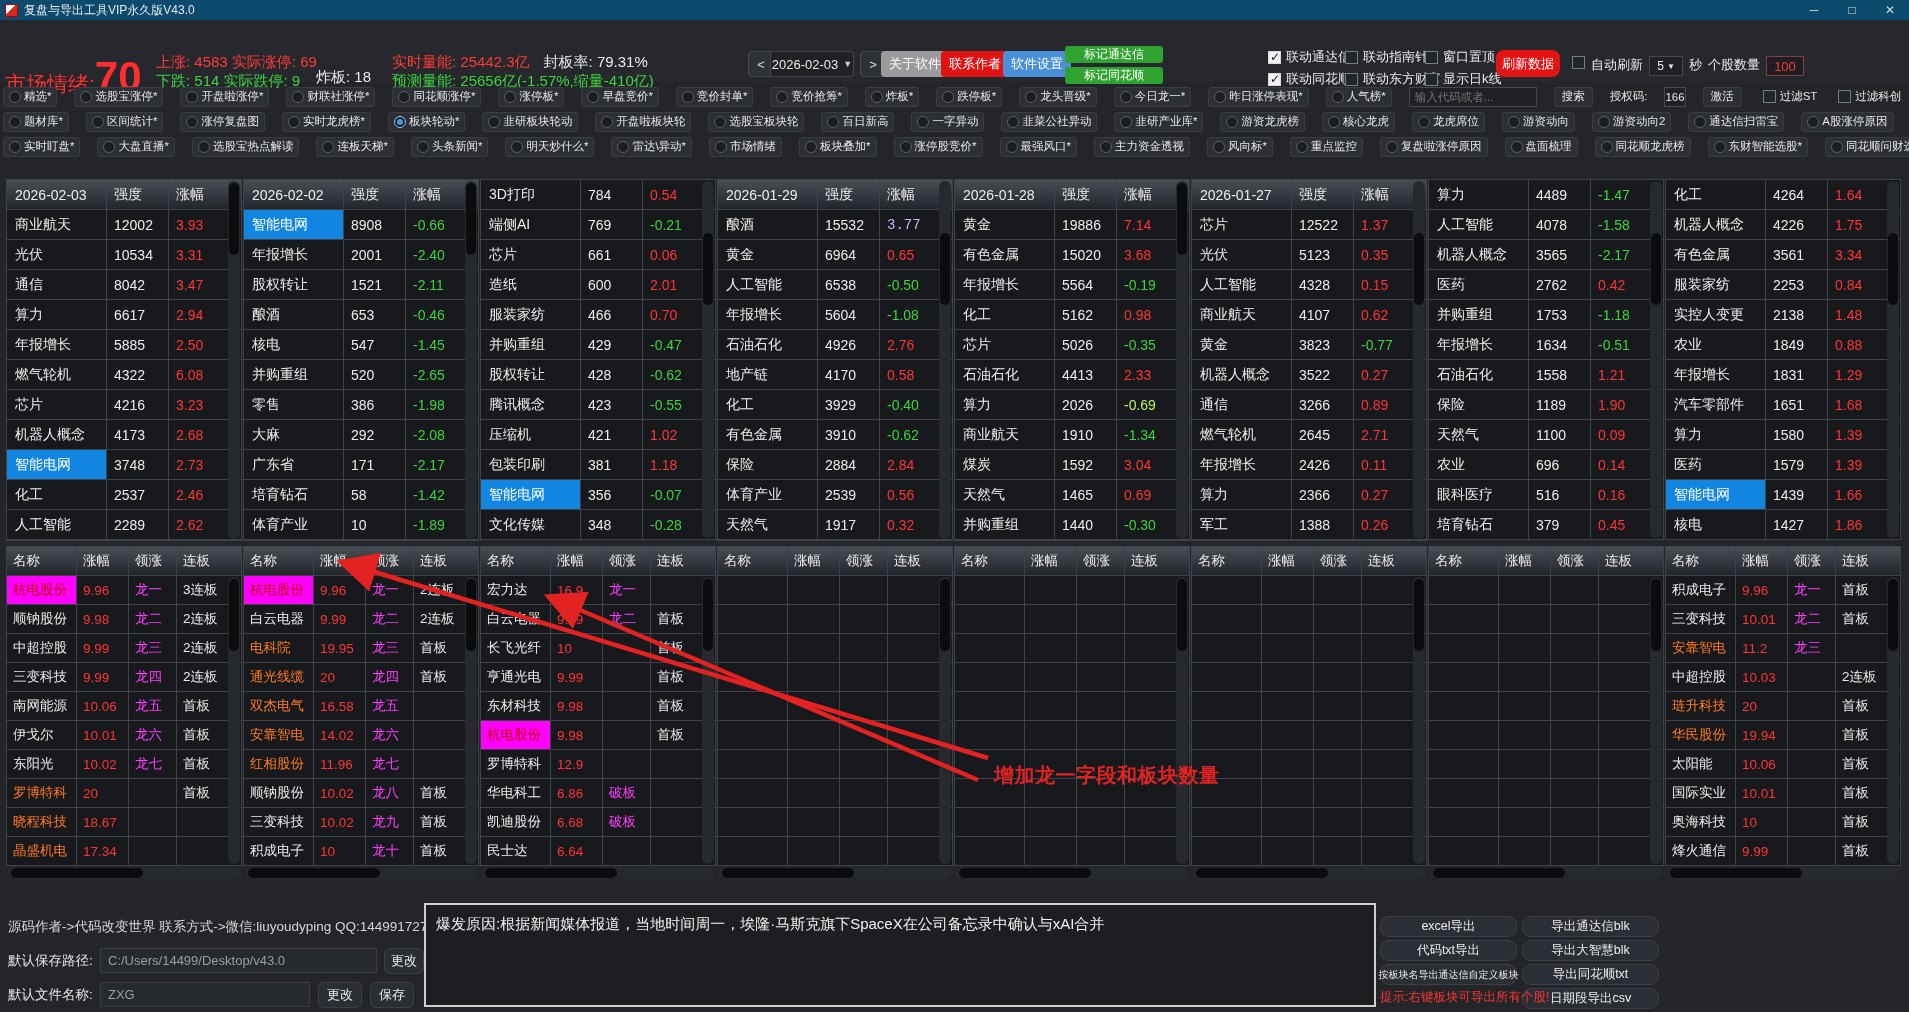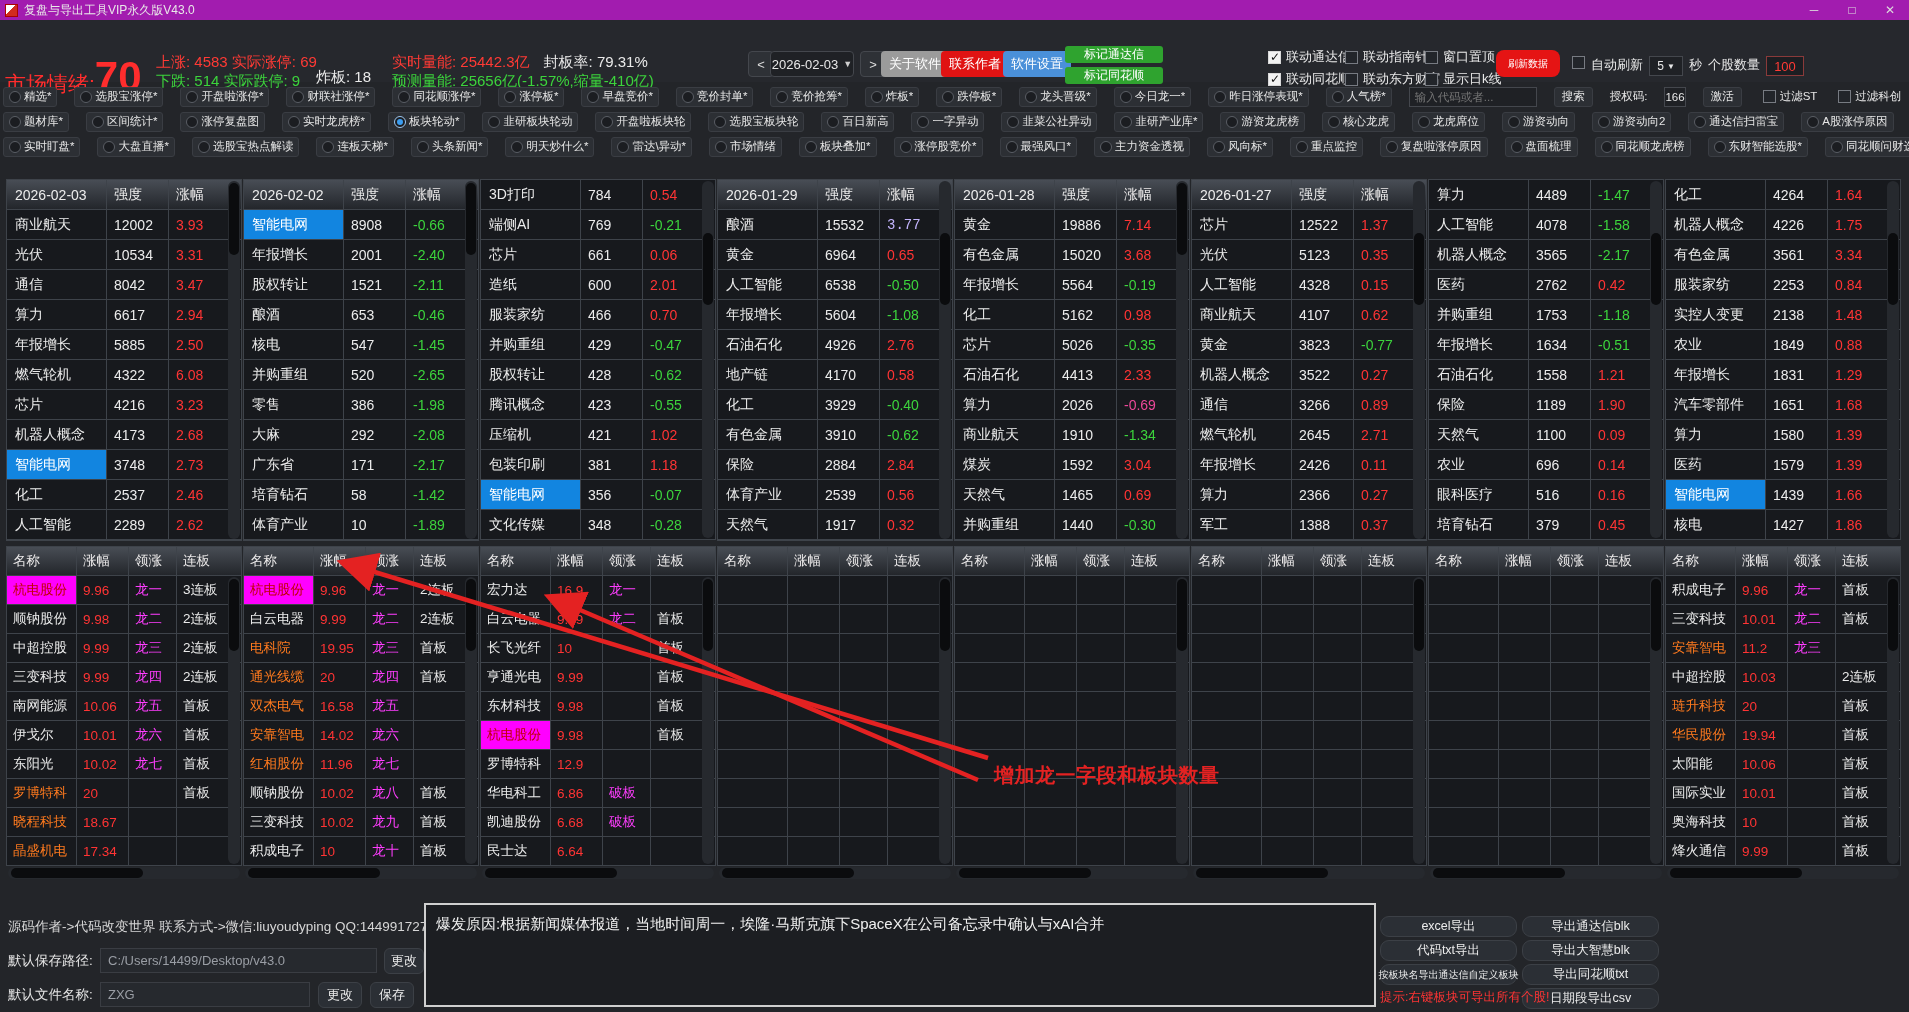--- a/index.html
+++ b/index.html
@@ -1,20 +1,20 @@
 <!DOCTYPE html>
 <html><head>
 <meta charset="utf-8">
 <style>
   * { margin:0; padding:0; box-sizing:border-box; }
   html,body { width:1909px; height:1012px; overflow:hidden; background:#232529;
     font-family:"Liberation Sans","DejaVu Sans",sans-serif; }
 
   
-  #titlebar { position:absolute; left:0; top:0; width:1909px; height:20px; background:#a21caf;
+  #titlebar { position:absolute; left:0; top:0; width:1909px; height:20px; background:#0c4a6e;
     display:flex; align-items:center; color:#e8e8e8; font-size:12px; }
   #app-icon { width:13px; height:13px; margin:0 6px 0 5px; background:linear-gradient(135deg,#fff 45%,#d22a1e 45%);
     border:1px solid #a00; }
   #winbtns { margin-left:auto; display:flex; }
   .winbtn { width:38px; height:20px; display:flex; align-items:center; justify-content:center;
     color:#ddd; font-size:12px; cursor:default; }
 
   
   #topbar { position:absolute; left:0; top:20px; width:1909px; height:62px; background:#26282d; }
   .red { color:#ff3a35; } .grn { color:#3cd43c; } .wht { color:#eaeaea; }
@@ -37,21 +37,21 @@
   #btn-contact { left:941px; background:#e01313; }
   #btn-settings { left:1003px; background:#4a90d9; }
   .markbtn { position:absolute; left:1065px; width:98px; height:17px; background:#2fa32f; color:#fff;
     border-radius:3px; font-size:12px; display:flex; align-items:center; justify-content:center; }
   .cb { width:13px; height:13px; border:1px solid #777b82; background:#22252a; display:inline-block;
     position:relative; flex:0 0 auto; }
   .cb.on { background:#f2f2f2; border-color:#d9d9d9; }
   .cb.on::after { content:"✓"; position:absolute; left:1px; top:-2px; color:#111; font-size:12px; font-weight:bold; }
   .cbitem { position:absolute; display:flex; align-items:center; gap:5px; color:#e8e8e8; font-size:13px; white-space:nowrap; }
   #btn-refresh { position:absolute; left:1496px; top:30px; width:64px; height:27px; background:#e51414;
-    border-radius:8px; color:#fff; font-size:10px; display:flex; align-items:center; justify-content:center; }
+    border-radius:8px; color:#fff; font-size:13px; display:flex; align-items:center; justify-content:center; }
   #autowrap { position:absolute; left:1572px; top:36px; display:flex; align-items:flex-start; gap:6px;
     color:#e8e8e8; font-size:13px; }
   #interval { width:34px; height:20px; background:#1f2125; border:1px solid #44474d; color:#e8e8e8;
     font-size:12px; display:flex; align-items:center; justify-content:center; gap:3px; }
   #interval .caret { font-size:8px; }
   #stockcount { width:38px; height:20px; background:#1c1e22; border:1px solid #8a3a3a; color:#ff3a35;
     font-size:13px; display:flex; align-items:center; justify-content:center; }
 
   
   #menus { position:absolute; left:0; top:84px; width:1909px; }
@@ -1001,21 +1001,21 @@
           <div class="c-chg" style="color: rgb(60, 212, 60);">-0.35</div>
         </div>
         <div class="srow">
           <div class="c-name">石油石化</div>
           <div class="c-str">4413</div>
           <div class="c-chg" style="color: rgb(255, 52, 52);">2.33</div>
         </div>
         <div class="srow">
           <div class="c-name">算力</div>
           <div class="c-str">2026</div>
-          <div class="c-chg" style="color: #ec4899;">-0.69</div>
+          <div class="c-chg" style="color: #bef264;">-0.69</div>
         </div>
         <div class="srow">
           <div class="c-name">商业航天</div>
           <div class="c-str">1910</div>
           <div class="c-chg" style="color: rgb(60, 212, 60);">-1.34</div>
         </div>
         <div class="srow">
           <div class="c-name">煤炭</div>
           <div class="c-str">1592</div>
           <div class="c-chg" style="color: rgb(255, 52, 52);">3.04</div>
@@ -1162,21 +1162,21 @@
           <div class="c-chg" style="color: rgb(255, 52, 52);">0.11</div>
         </div>
         <div class="srow">
           <div class="c-name">算力</div>
           <div class="c-str">2366</div>
           <div class="c-chg" style="color: rgb(255, 52, 52);">0.27</div>
         </div>
         <div class="srow">
           <div class="c-name">军工</div>
           <div class="c-str">1388</div>
-          <div class="c-chg" style="color: rgb(255, 52, 52);">0.37</div>
+          <div class="c-chg" style="color: rgb(255, 52, 52);">0.26</div>
         </div>
         <div class="vtrack">
           <div class="vthumb mid"></div>
         </div>
       </div>
       <div class="ktable" style="height: 320px;">
         <div class="krow khead">
           <div class="k-name">名称</div>
           <div class="k-chg">涨幅</div>
           <div class="k-ldr">领涨</div>

